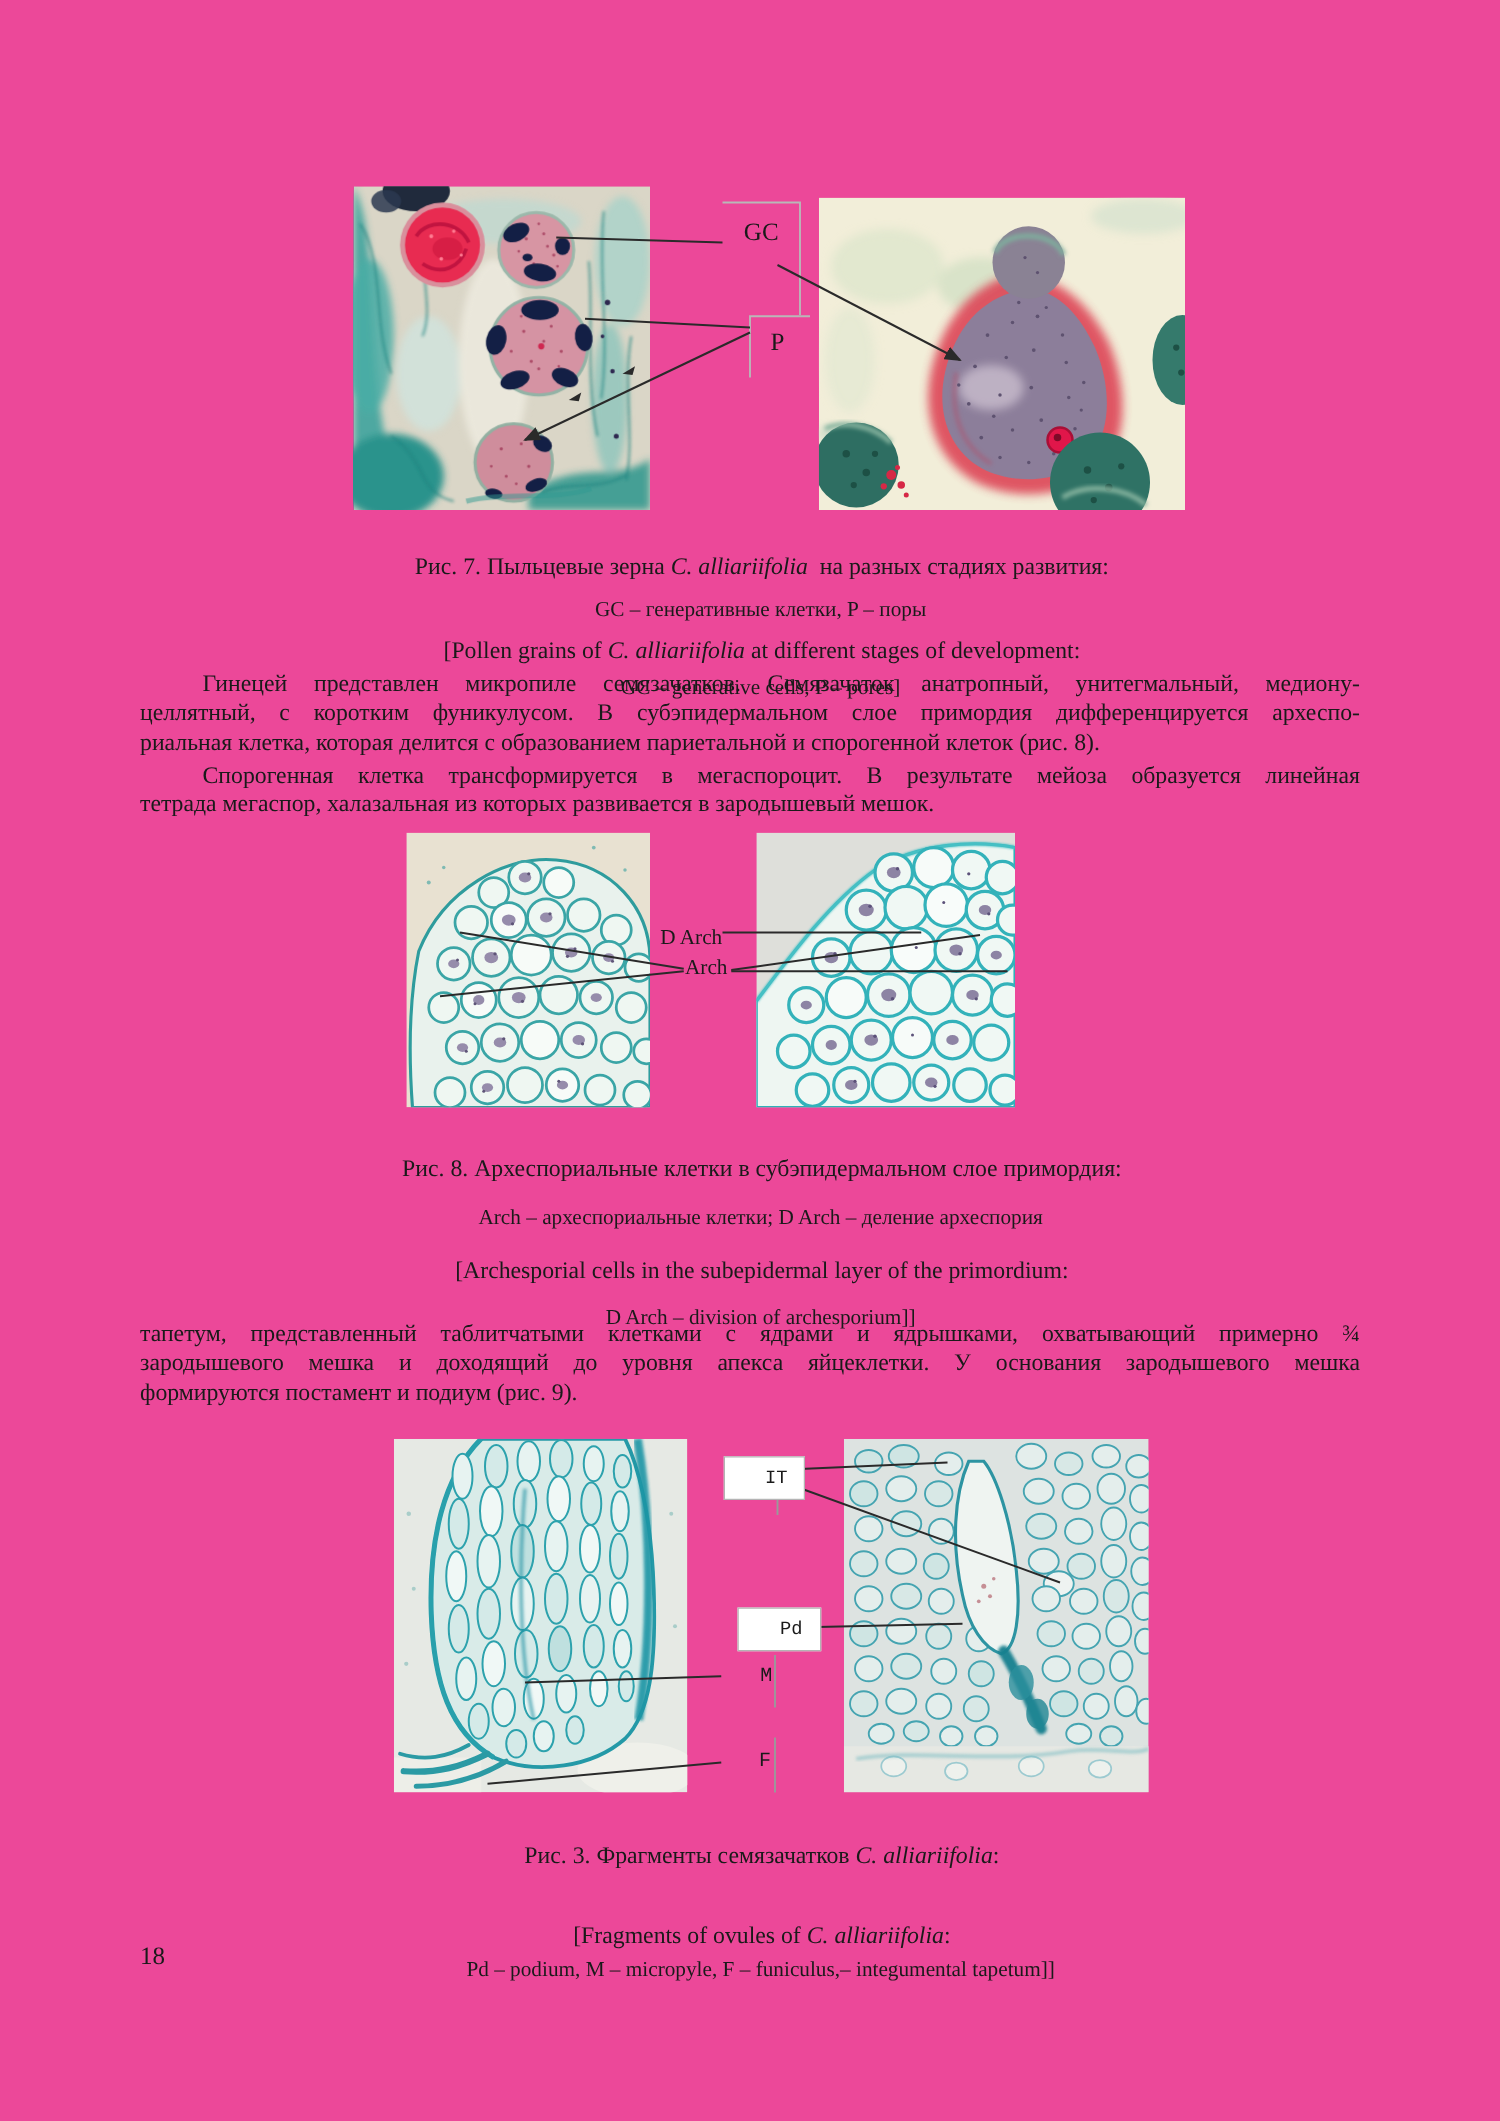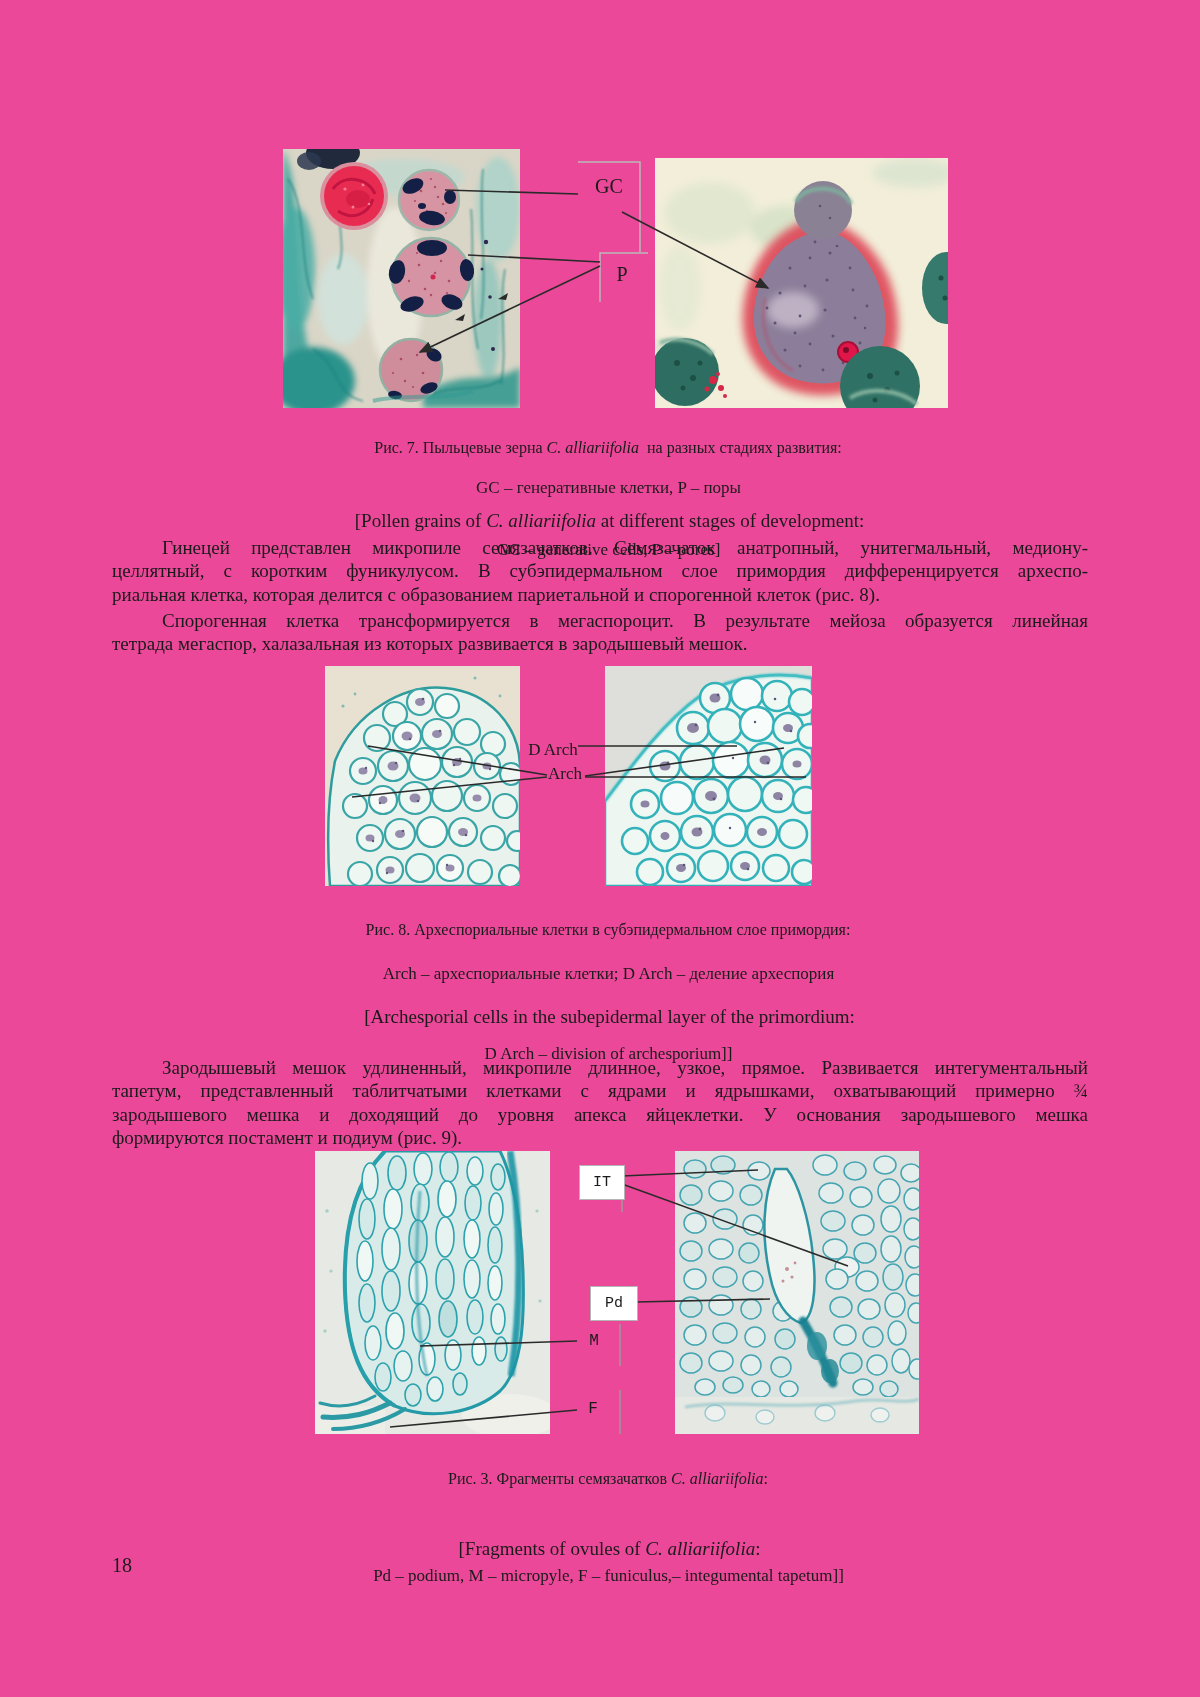--- a/index.html
+++ b/index.html
@@ -5,31 +5,31 @@
   html,body{margin:0;padding:0;background:#888;}
   .page{
     position:relative;width:1200px;height:1697px;margin:0 auto;
     background:#ec4899;font-family:"Liberation Serif", serif;color:#1a1a1a;
     overflow:hidden;
   }
   .photo{position:absolute;overflow:hidden;z-index:1;}
   .photo svg{display:block;}
   .overlay{position:absolute;left:0;top:0;z-index:3;pointer-events:none;}
   .cap{position:absolute;left:110px;width:980px;text-align:center;white-space:pre-wrap;z-index:2;}
-  .cap-main{font-size:16px;}
+  .cap-main{font-size:19px;}
   .cap-sub{font-size:17px;}
   .cap-en{font-size:19px;}
   .para{position:absolute;left:112px;width:976px;font-size:19px;line-height:23.4px;z-index:2;}
   .jl{text-align:justify;text-align-last:justify;}
   .jl-first{text-indent:50px;}
   .jl-last{text-align:left;}
   .flabel{position:absolute;z-index:4;display:flex;align-items:center;justify-content:center;}
   .lab-serif-lg{font-size:20px;font-family:"Liberation Serif",serif;}
   .lab-serif-md{font-size:17px;font-family:"Liberation Serif",serif;}
-  .lab-mono{font-size:15px;font-family:"Liberation Mono",monospace;}
+  .lab-mono{font-size:15px;font-family:"Liberation Mono",monospace;padding-left:19px;}
   .callout-box{background:#ffffff;border:1px solid #b4b4b4;}
   .pagenum{position:absolute;left:112px;top:1554px;font-size:20px;z-index:2;}
   .it{font-style:italic;}
 </style>
 </head>
 <body>
 
 <div class="page">
 
   <div class="photo" style="left:283px;top:149px;width:237px;height:259px;">
@@ -436,21 +436,20 @@
     <span>Arch – археспориальные клетки; D Arch – деление археспория</span>
   </div>
   <div class="cap cap-en" style="top:984px;">
     <span>[Archesporial cells in the subepidermal layer of the primordium:</span>
   </div>
   <div class="cap cap-sub" style="top:1024px;">
     <span>D Arch – division of archesporium]]</span>
   </div>
 
   <div class="para" style="top:1056px;">
-    <div class="jl jl-first">Зародышевый мешок удлиненный, микропиле длинное, узкое, прямое. Развивается интегументальный</div>
     <div class="jl">тапетум, представленный таблитчатыми клетками с ядрами и ядрышками, охватывающий примерно ¾</div>
     <div class="jl">зародышевого мешка и доходящий до уровня апекса яйцеклетки. У основания зародышевого мешка</div>
     <div class="jl-last">формируются постамент и подиум (рис. 9).</div>
   </div>
 
   <div class="photo" style="left:315px;top:1151px;width:235px;height:283px;">
     <svg width="235" height="283" viewBox="0 0 235 283">
       <defs>
           <filter id="b9a" x="-30%" y="-30%" width="160%" height="160%">
             <feGaussianBlur stdDeviation="1.3"></feGaussianBlur>

